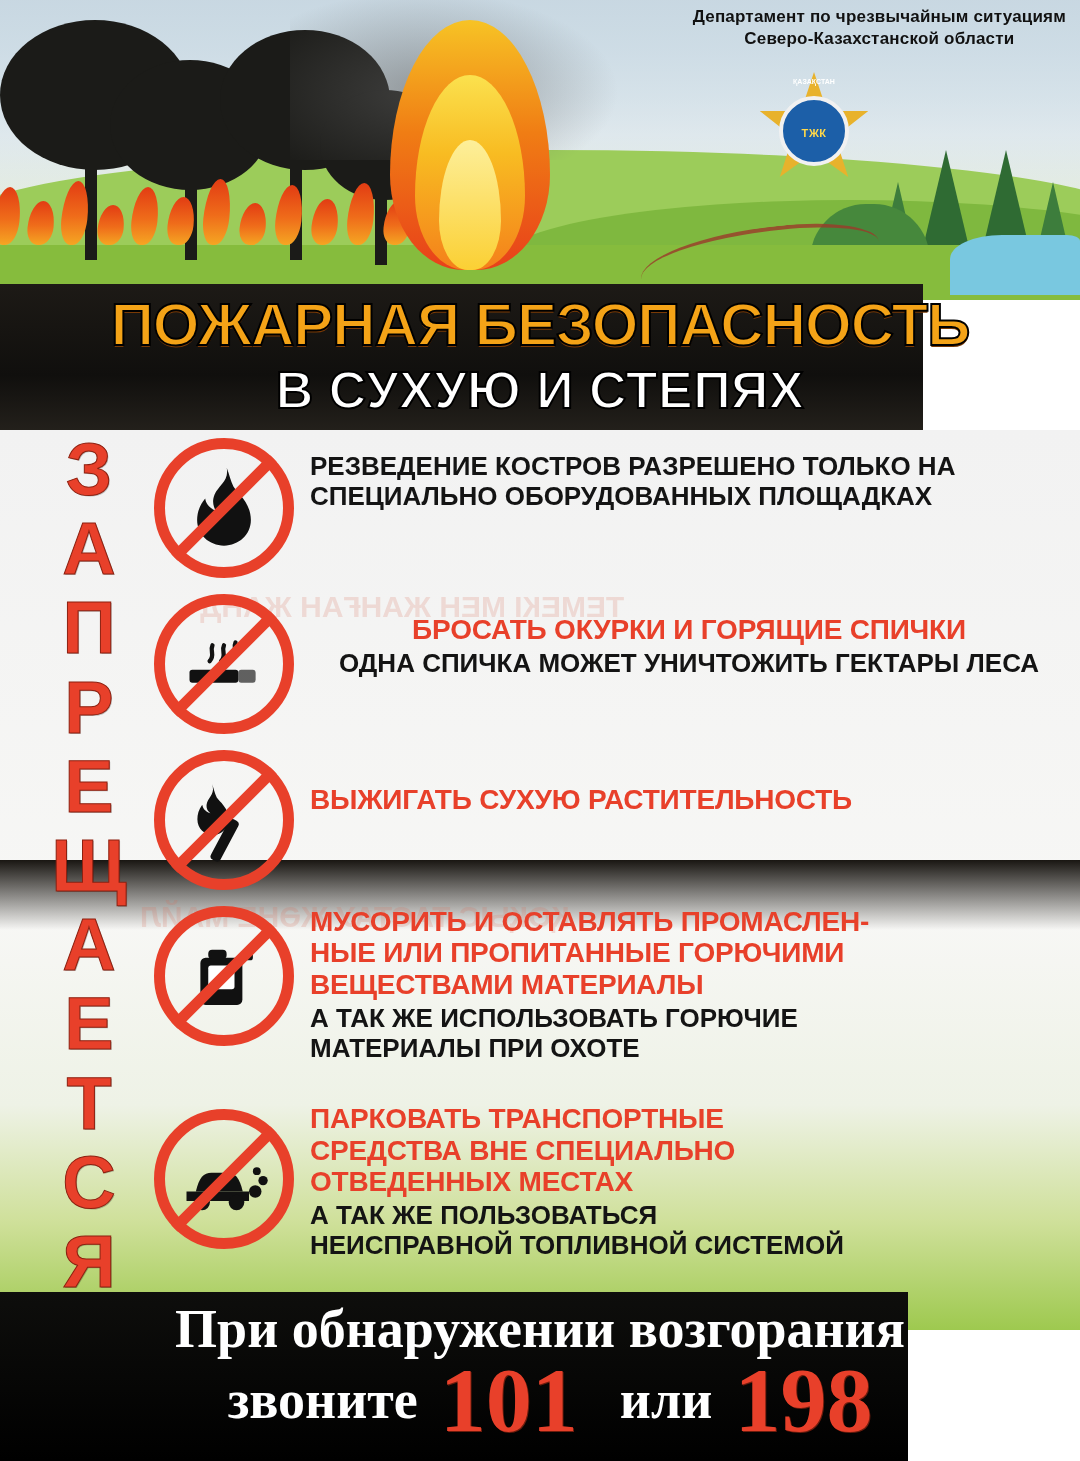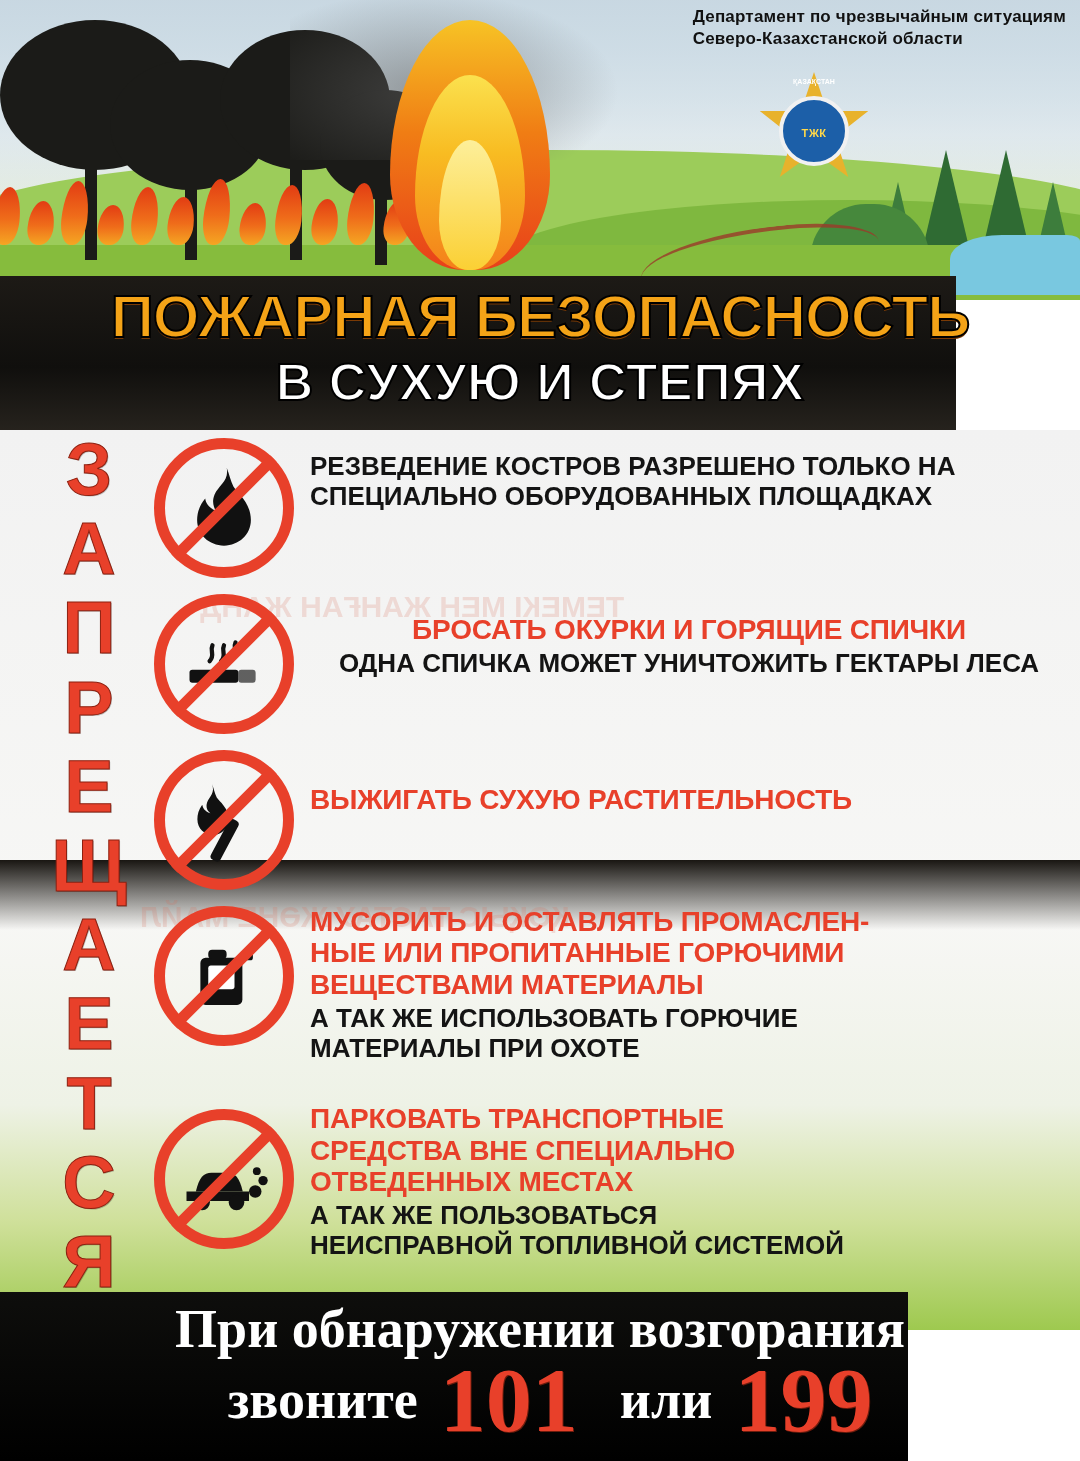--- a/index.html
+++ b/index.html
@@ -100,21 +100,21 @@
   .bf1 { width: 160px; height: 250px; background: linear-gradient(to top,#e8401a,#f07d14 55%,#f7c325 100%); }
   .bf2 { width: 110px; height: 195px; background: linear-gradient(to top,#f4801a,#f8bc22 60%,#fbe14e 100%); }
   .bf3 { width: 62px;  height: 130px; background: linear-gradient(to top,#fbd034,#fdef9a); }
   .smoke {
     position: absolute; left: 300px; top: -10px; width: 330px; height: 170px;
     background: radial-gradient(ellipse at 40% 60%, rgba(90,90,90,.55), rgba(120,120,120,0) 70%);
   }
 
   .dept-text {
     position: absolute; right: 14px; top: 6px;
-    text-align: left;
+    text-align: center;
     font-size: 17px; font-weight: bold; color: #111;
     line-height: 1.28;
     letter-spacing: .2px;
   }
   .emblem {
     position: absolute; left: 755px; top: 72px; width: 118px; height: 118px;
   }
   .emblem .star {
     position: absolute; left: 0; top: 0; width: 118px; height: 118px;
     background: #e8b22c;
@@ -131,22 +131,23 @@
     position: absolute; left: 50%; top: 52%; transform: translate(-50%,-50%);
     color: #ffd84a; font-size: 11px; font-weight: bold; letter-spacing: .5px;
   }
   .emblem .topband {
     position: absolute; left: 50%; top: 6px; transform: translateX(-50%);
     font-size: 7px; color: #fff; font-weight: bold; white-space: nowrap;
   }
 
   
   .titlebar {
-    position: absolute; left: 0; top: 276px; width: 956px; height: 166px;
+    position: absolute; left: 0; top: 284px; width: 876px; height: 166px;
     background: linear-gradient(to bottom, #1d1a16 0%, #100f0d 55%, #2a2620 100%);
+    padding-left: 47px;
   }
   .title-line1 {
     position: absolute; left: 0; top: 6px; width: 1080px;
     text-align: center;
     font-size: 60px; font-weight: bold; letter-spacing: -1px;
     color: #f4a317;
     -webkit-text-stroke: 2px #000;
     text-shadow: 0 2px 0 #7a3a05;
   }
   .title-line2 {
@@ -491,17 +492,17 @@
     </div>
 
   </div>
 
   <div class="footer">
     <div class="footer-line1">При обнаружении возгорания</div>
     <div class="footer-line2">
       <span class="f-word">звоните</span>
       <span class="f-num">101</span>
       <span class="f-word">или</span>
-      <span class="f-num">199</span>
+      <span class="f-num">198</span>
     </div>
   </div>
 
 </div>
 
 </body></html>

